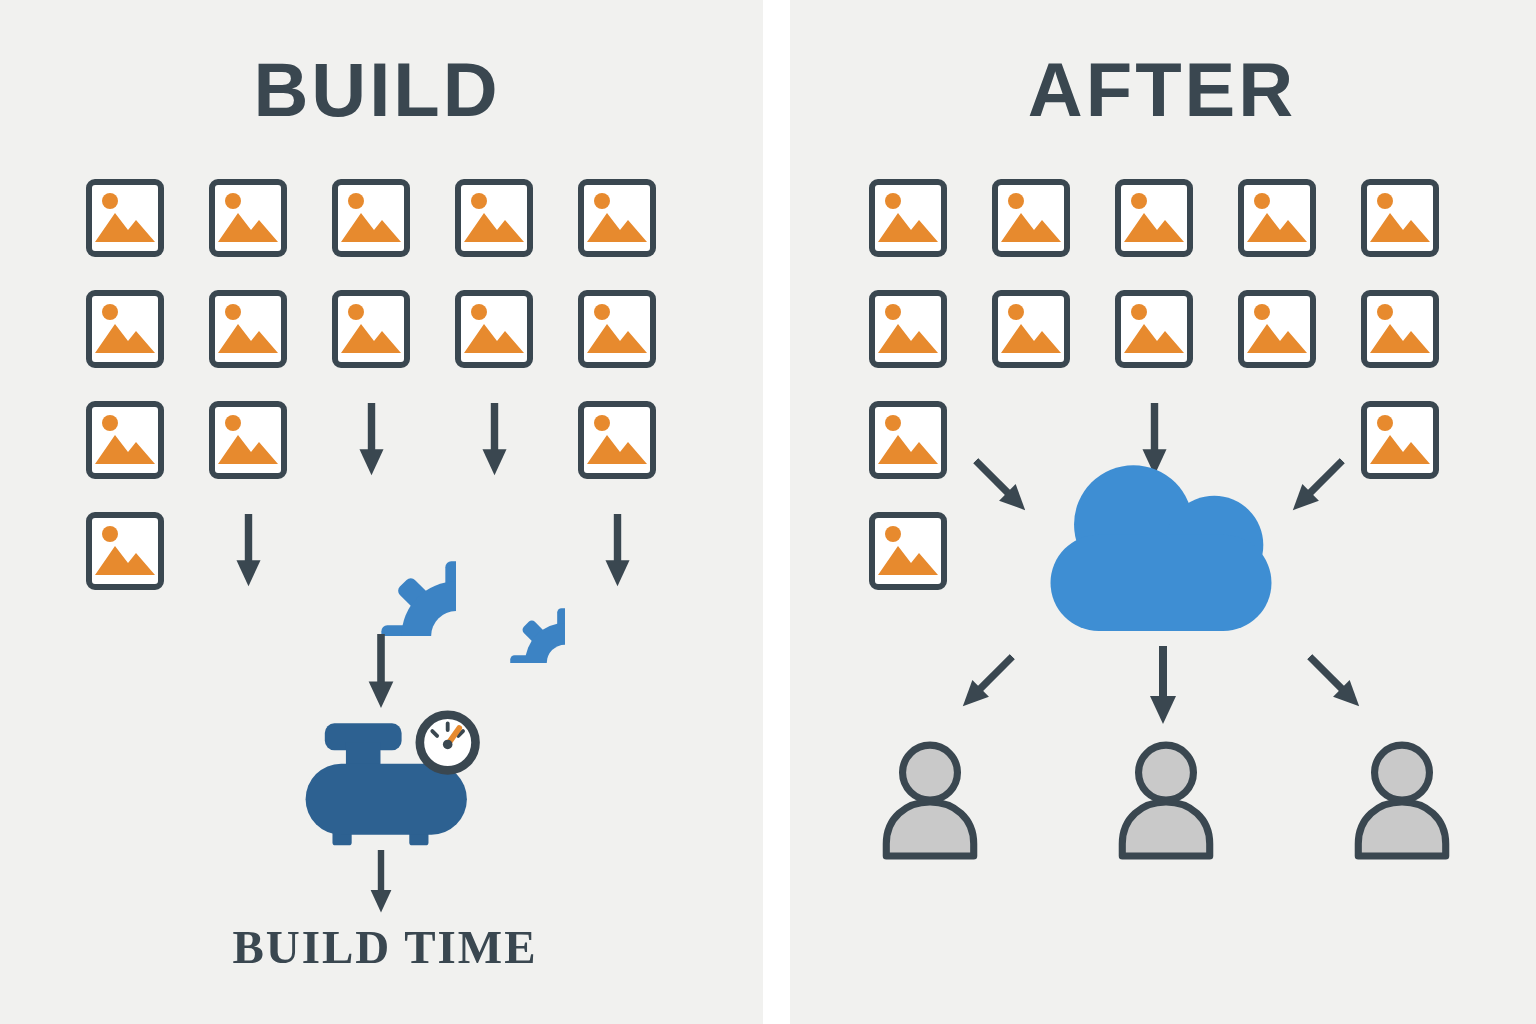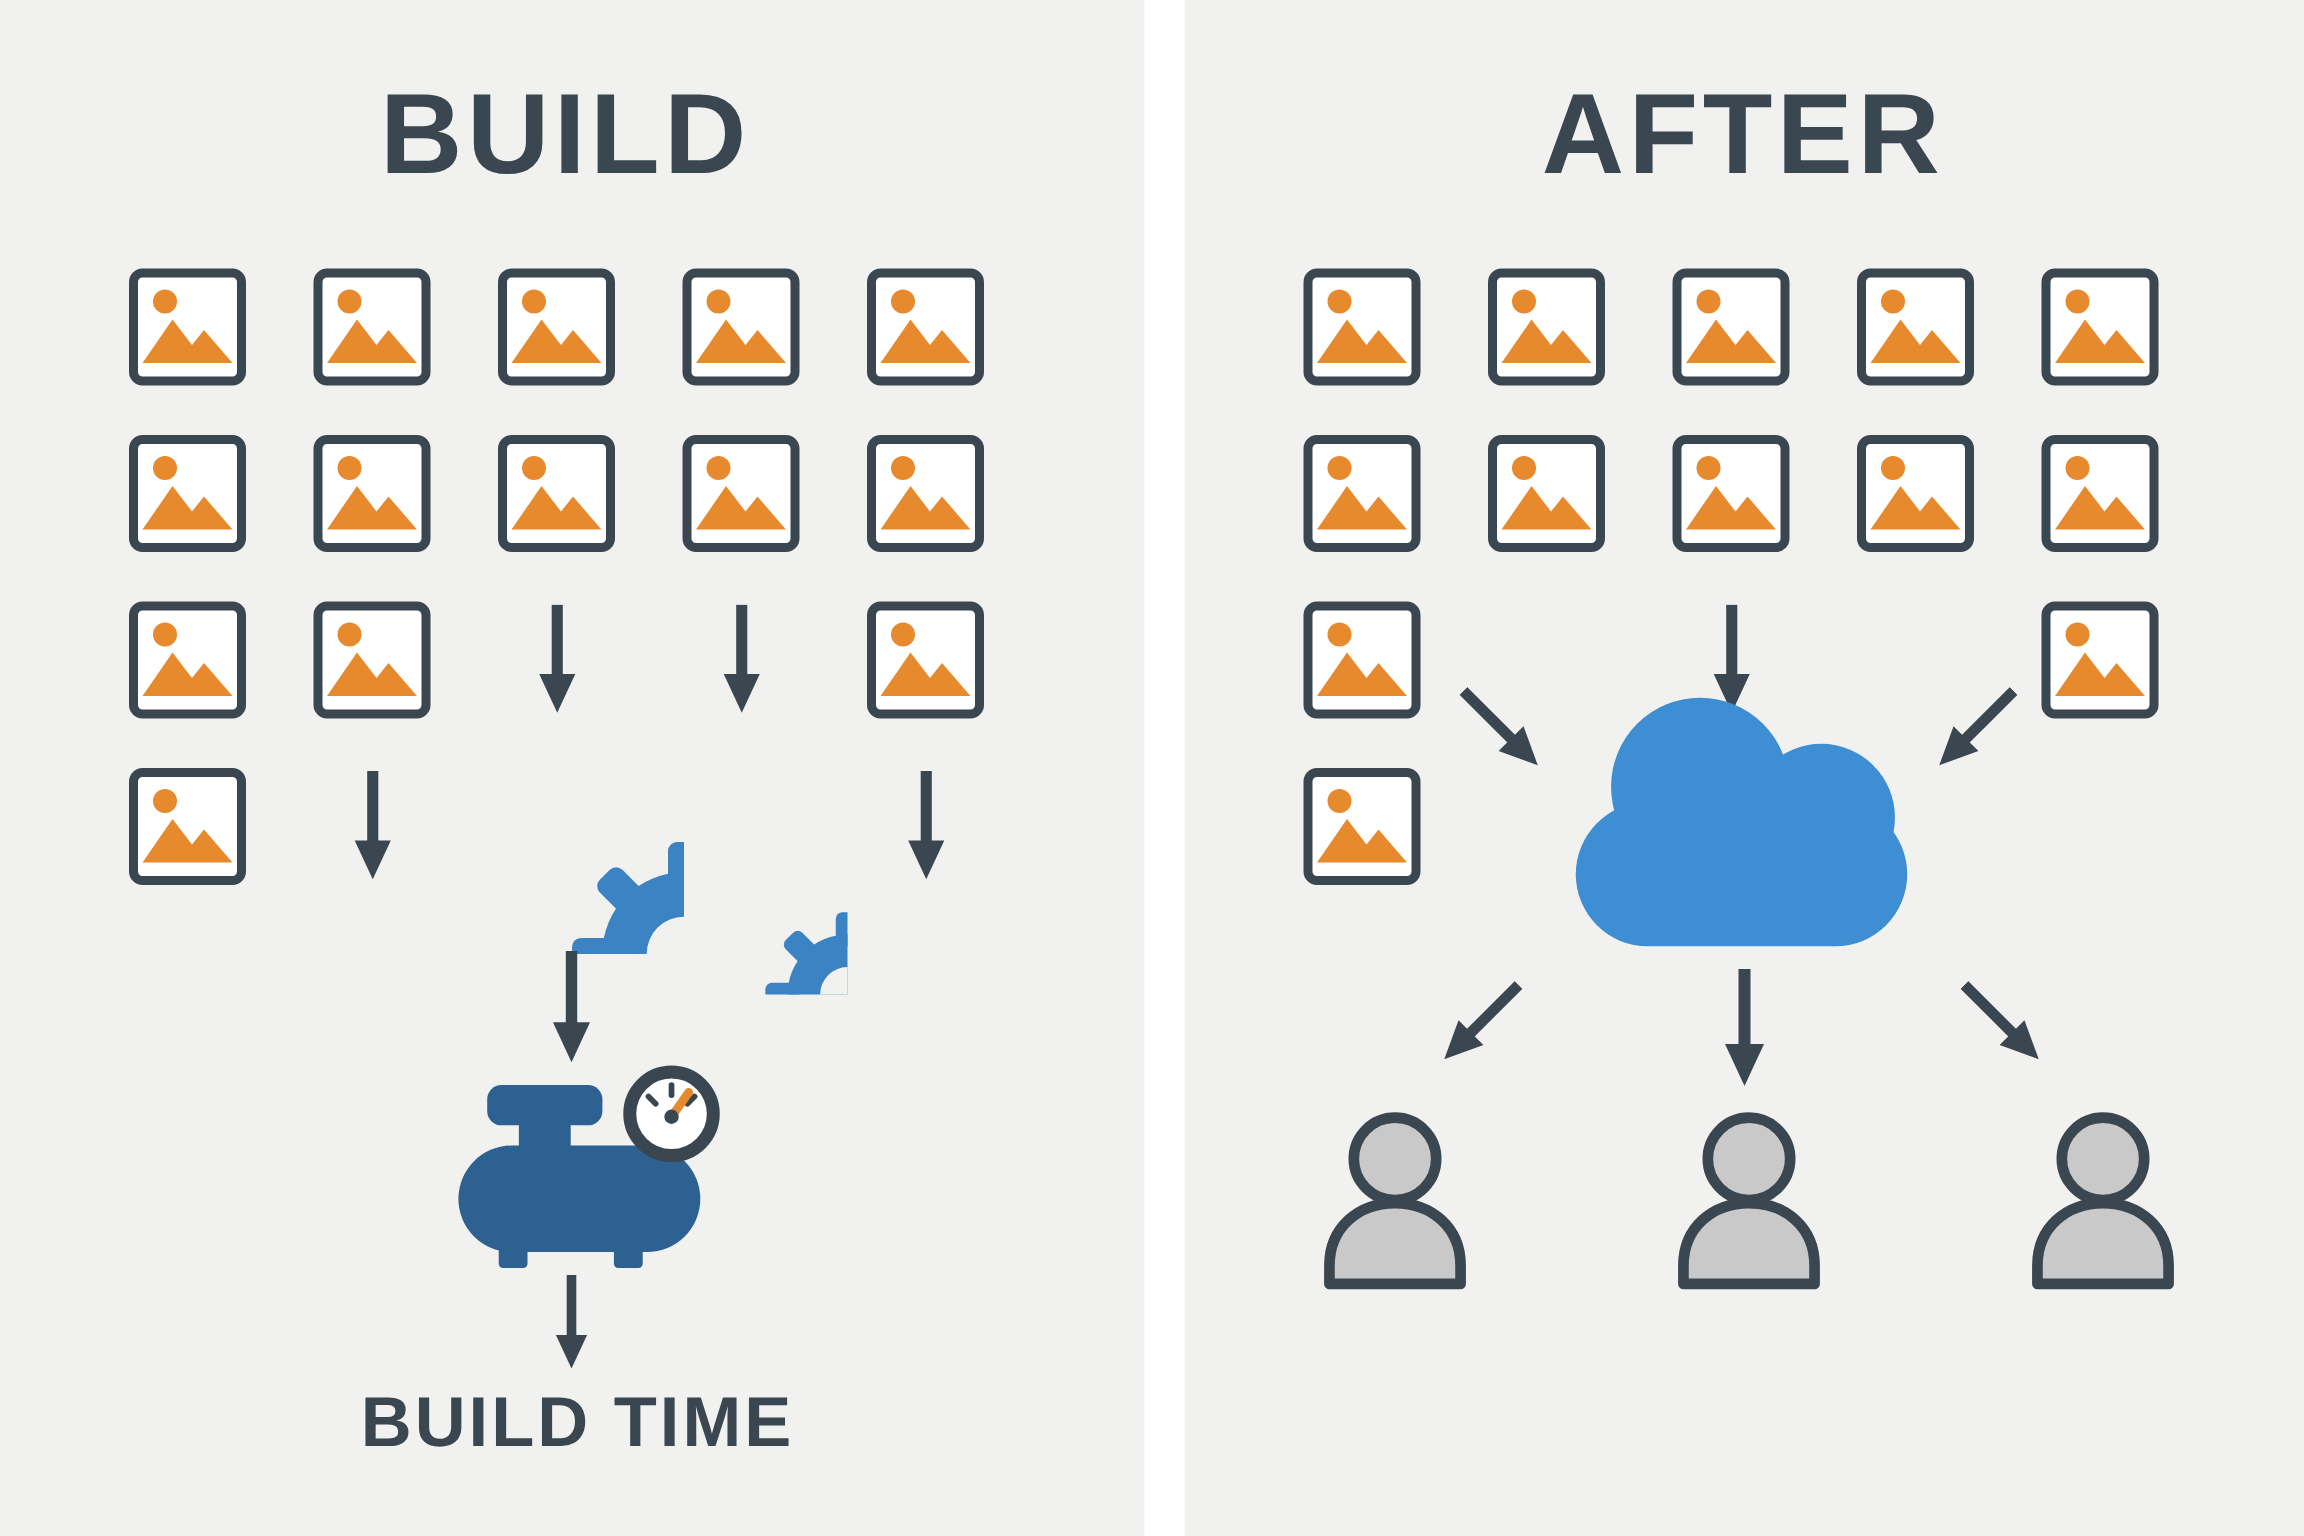--- a/index.html
+++ b/index.html
@@ -49,20 +49,21 @@
   
   #gear-big  { position:absolute; left:302px; top:482px; width:154px; height:154px; }
   #gear-small{ position:absolute; left:452px; top:550px; width:113px; height:113px; }
   #arrow-gears{ left:366px; top:634px; height:76px; }
   #machine   { position:absolute; left:296px; top:708px; width:192px; height:144px; }
   #arrow-build{ left:366px; top:850px; height:64px; }
   #caption-build{
     position:absolute; left:85px; top:920px; width:600px;
     text-align:center; font-size:47px; font-weight:700; letter-spacing:2px;
     color:var(--ink,#3a4750);
+    font-family:Liberation Serif, serif;
   }
 
   
   #diag-in-left { left:986px;  top:450px; }
   #diag-in-right{ left:1302px; top:450px; }
   #cloud{ position:absolute; left:1028px; top:458px; width:266px; height:176px; }
   #cdn-label{
     position:absolute; left:1028px; top:528px; width:266px;
     text-align:center; font-size:57px; font-weight:700; letter-spacing:2px;
     color:var(--cdn-text,#ffffff);

